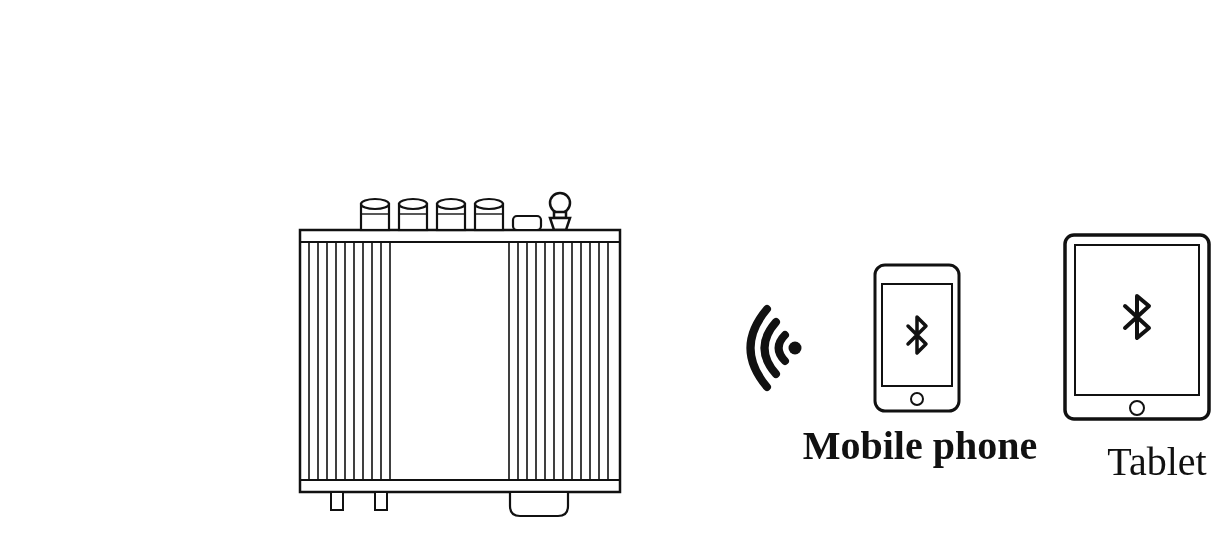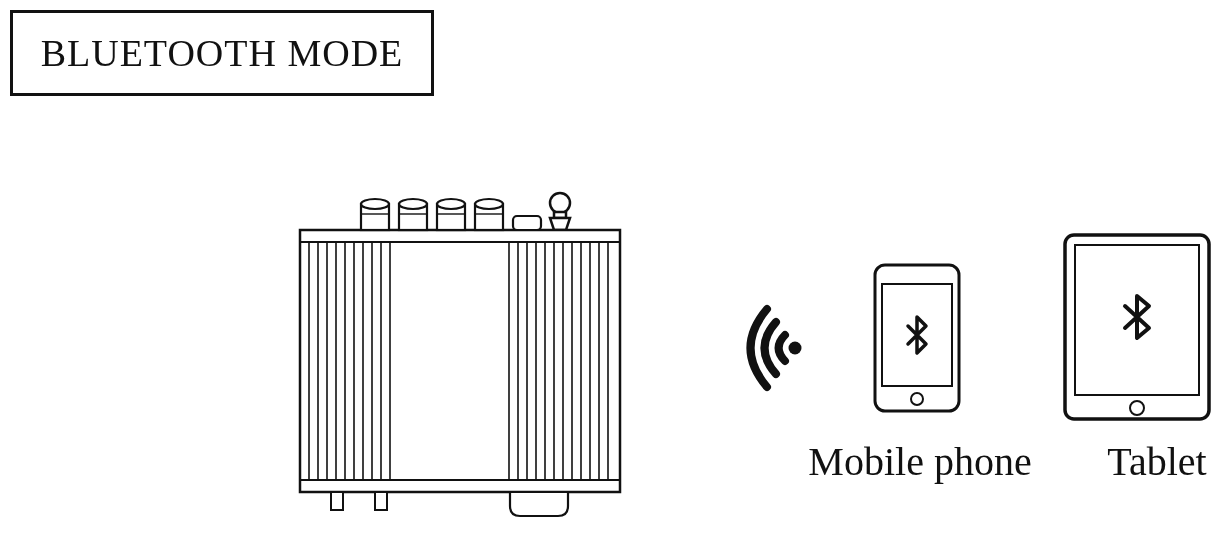--- a/index.html
+++ b/index.html
@@ -26,32 +26,29 @@
   .amplifier{position:absolute;left:295px;top:190px;}
   .signal{position:absolute;left:715px;top:298px;}
   .phone{position:absolute;left:872px;top:262px;}
   .tablet{position:absolute;left:1062px;top:232px;}
   .device-label{
     position:absolute;
     font-size:40px;
     white-space:nowrap;
     text-align:center;
   }
-  .label-phone{left:770px;top:438px;width:300px;}
+  .label-phone{left:770px;top:422px;width:300px;font-weight:bold;}
   .label-tablet{left:1077px;top:438px;width:160px;}
   svg{display:block;}
 </style>
 </head>
 <body>
 
 <div class="page">
 
-  <div class="title-box">
-    <span class="title-text">BLUETOOTH MODE</span>
-  </div>
 
   <div class="amplifier">
     <svg width="330" height="335" viewBox="0 0 330 335" fill="none" stroke="#111111">
 
       <g stroke-width="2.5">
         <circle cx="265" cy="13" r="10" fill="#ffffff"></circle>
         <rect x="259" y="22" width="12" height="6" fill="#ffffff"></rect>
         <path d="M255 28 L275 28 L271 40 L259 40 Z" fill="#ffffff"></path>
       </g>
 

